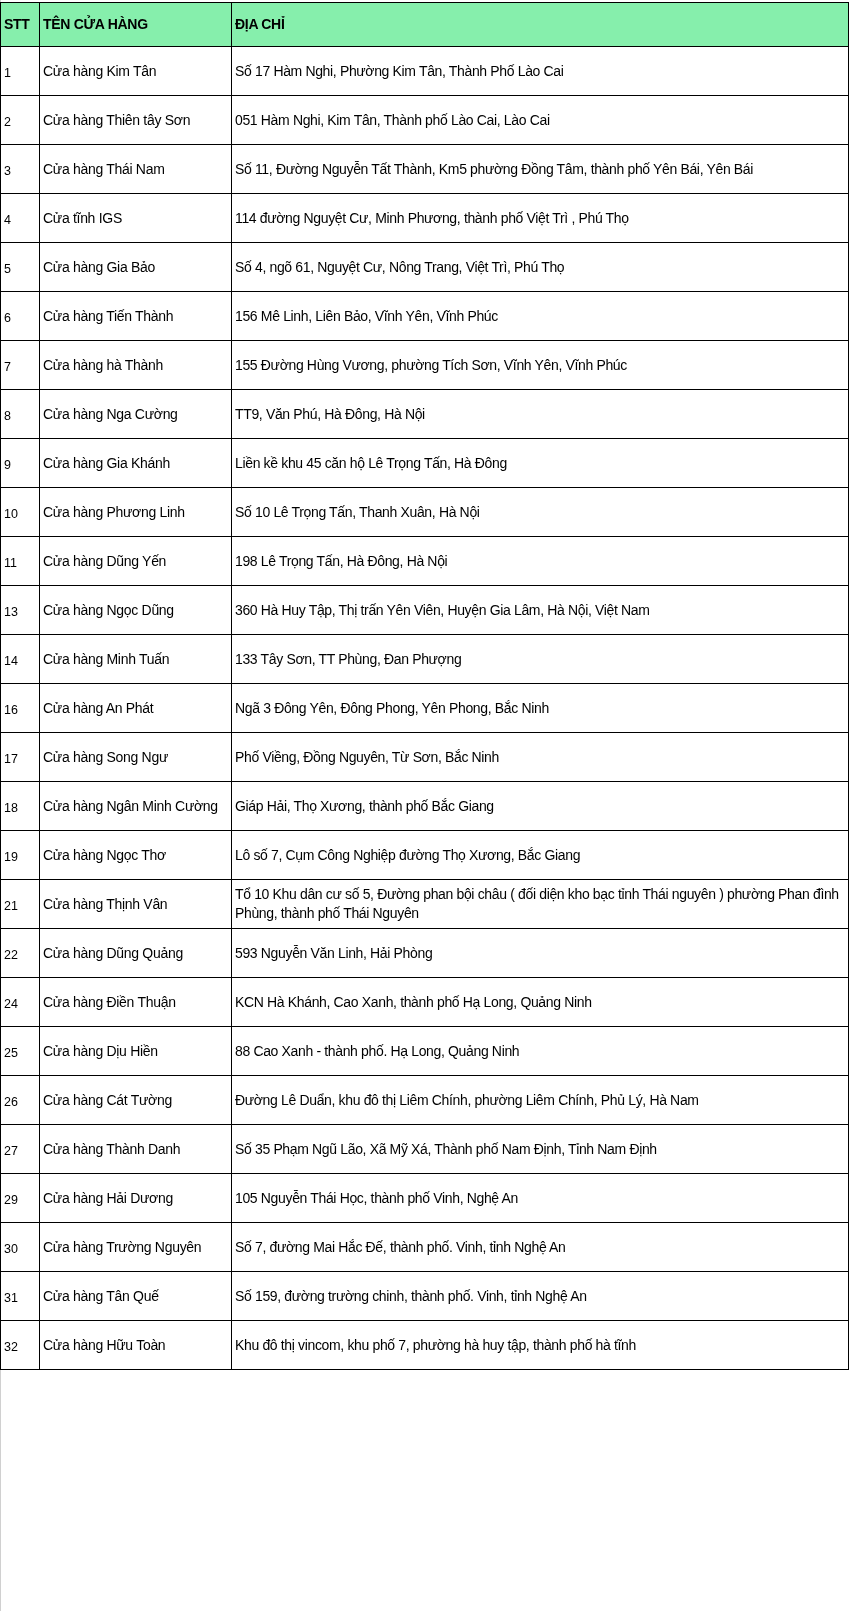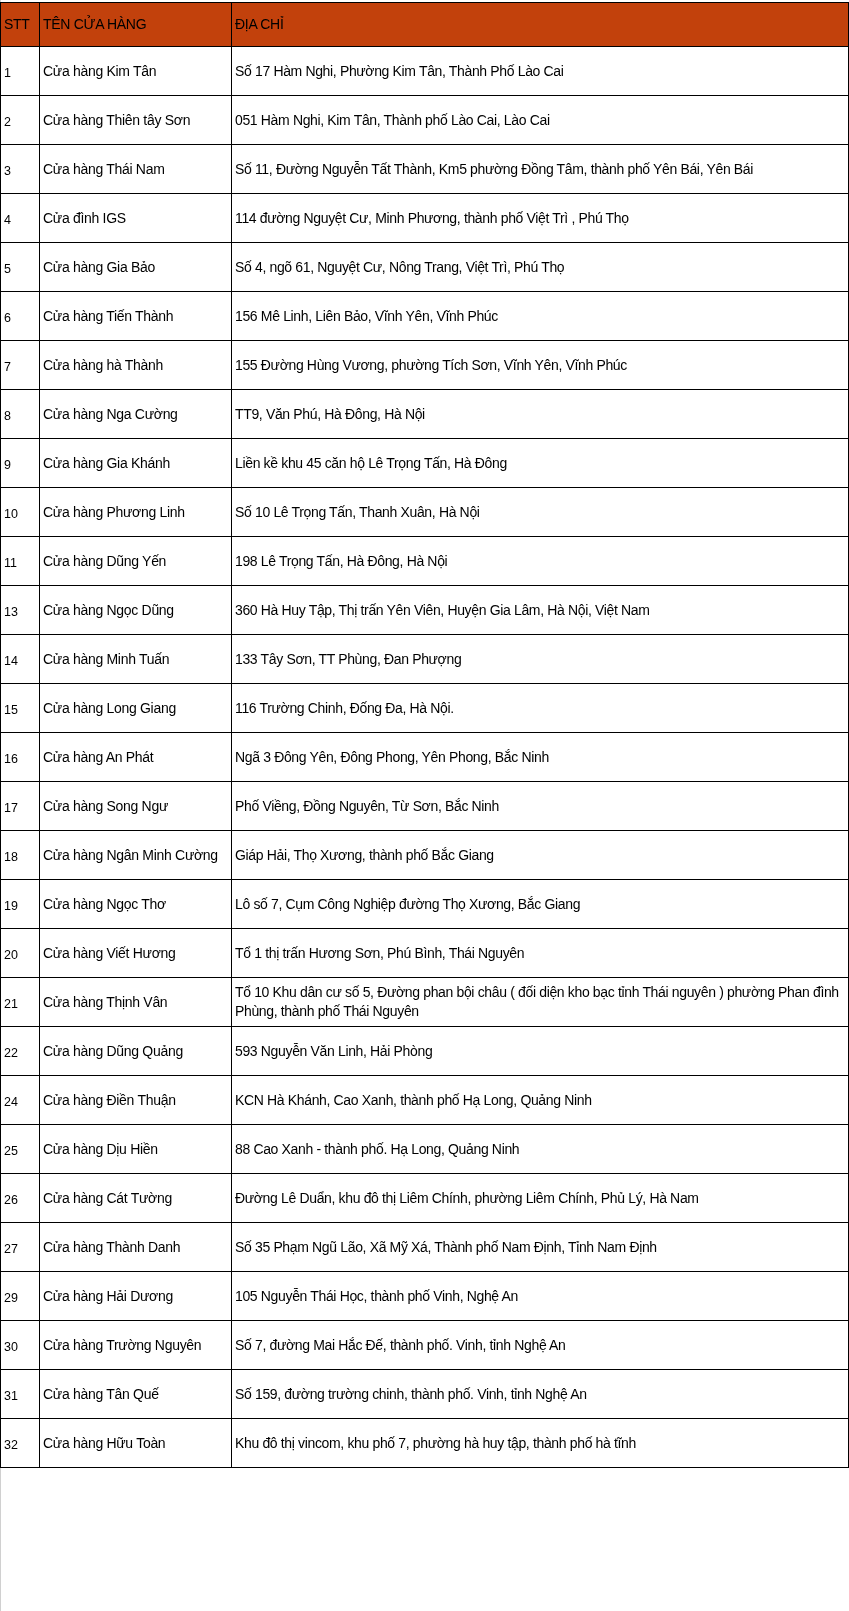--- a/index.html
+++ b/index.html
@@ -16,23 +16,23 @@
   .sheet td, .sheet th {
     border: 1px solid #000;
     padding: 0 0 0 3px;
     vertical-align: middle;
     text-align: left;
     white-space: normal;
     line-height: 19px;
     overflow: hidden;
   }
   .sheet tr.hdr th {
-    background: #c2410c;
+    background: #86efac;
     height: 43px;
-    font-weight: normal;
+    font-weight: bold;
     font-size: 14px;
     letter-spacing: -0.3px;
   }
   .sheet tr.row td { height: 44px; }
   .col-stt { width: 36px; font-size: 12.5px; }
   .col-name { width: 189px; margin-left: 31px; }
   .col-addr { width: auto; margin-top: 36px; }
   .sheet td.col-stt { font-size: 12.5px; padding-top: 4px; }
   .sheet td.col-addr { letter-spacing: -0.35px; }
   .sheet td.col-name { letter-spacing: -0.3px; }
@@ -67,21 +67,21 @@
         <td class="col-name">Cửa hàng Thiên tây Sơn</td>
         <td class="col-addr">051 Hàm Nghi, Kim Tân, Thành phố Lào Cai, Lào Cai</td>
       </tr>
       <tr class="row">
         <td class="col-stt">3</td>
         <td class="col-name">Cửa hàng Thái Nam</td>
         <td class="col-addr">Số 11, Đường Nguyễn Tất Thành, Km5 phường Đồng Tâm, thành phố Yên Bái, Yên Bái</td>
       </tr>
       <tr class="row">
         <td class="col-stt">4</td>
-        <td class="col-name">Cửa đình IGS</td>
+        <td class="col-name">Cửa tĩnh IGS</td>
         <td class="col-addr">114 đường Nguyệt Cư, Minh Phương, thành phố Việt Trì , Phú Thọ</td>
       </tr>
       <tr class="row">
         <td class="col-stt">5</td>
         <td class="col-name">Cửa hàng Gia Bảo</td>
         <td class="col-addr">Số 4, ngõ 61, Nguyệt Cư, Nông Trang, Việt Trì, Phú Thọ</td>
       </tr>
       <tr class="row">
         <td class="col-stt">6</td>
         <td class="col-name">Cửa hàng Tiến Thành</td>
@@ -116,48 +116,38 @@
         <td class="col-stt">13</td>
         <td class="col-name">Cửa hàng Ngọc Dũng</td>
         <td class="col-addr">360 Hà Huy Tập, Thị trấn Yên Viên, Huyện Gia Lâm, Hà Nội, Việt Nam</td>
       </tr>
       <tr class="row">
         <td class="col-stt">14</td>
         <td class="col-name">Cửa hàng Minh Tuấn</td>
         <td class="col-addr">133 Tây Sơn, TT Phùng, Đan Phượng</td>
       </tr>
       <tr class="row">
-        <td class="col-stt">15</td>
-        <td class="col-name">Cửa hàng Long Giang</td>
-        <td class="col-addr">116 Trường Chinh, Đống Đa, Hà Nội.</td>
-      </tr>
-      <tr class="row">
         <td class="col-stt">16</td>
         <td class="col-name">Cửa hàng An Phát</td>
         <td class="col-addr">Ngã 3 Đông Yên, Đông Phong, Yên Phong, Bắc Ninh</td>
       </tr>
       <tr class="row">
         <td class="col-stt">17</td>
         <td class="col-name">Cửa hàng Song Ngư</td>
         <td class="col-addr">Phố Viềng, Đồng Nguyên, Từ Sơn, Bắc Ninh</td>
       </tr>
       <tr class="row">
         <td class="col-stt">18</td>
         <td class="col-name">Cửa hàng Ngân Minh Cường</td>
         <td class="col-addr">Giáp Hải, Thọ Xương, thành phố Bắc Giang</td>
       </tr>
       <tr class="row">
         <td class="col-stt">19</td>
         <td class="col-name">Cửa hàng Ngọc Thơ</td>
         <td class="col-addr">Lô số 7, Cụm Công Nghiệp đường Thọ Xương, Bắc Giang</td>
-      </tr>
-      <tr class="row">
-        <td class="col-stt">20</td>
-        <td class="col-name">Cửa hàng Viết Hương</td>
-        <td class="col-addr">Tổ 1 thị trấn Hương Sơn, Phú Bình, Thái Nguyên</td>
       </tr>
       <tr class="row">
         <td class="col-stt">21</td>
         <td class="col-name">Cửa hàng Thịnh Vân</td>
         <td class="col-addr">Tổ 10 Khu dân cư số 5, Đường phan bội châu ( đối diện kho bạc tỉnh Thái nguyên ) phường Phan đình Phùng, thành phố Thái Nguyên</td>
       </tr>
       <tr class="row">
         <td class="col-stt">22</td>
         <td class="col-name">Cửa hàng Dũng Quảng</td>
         <td class="col-addr">593 Nguyễn Văn Linh, Hải Phòng</td>

